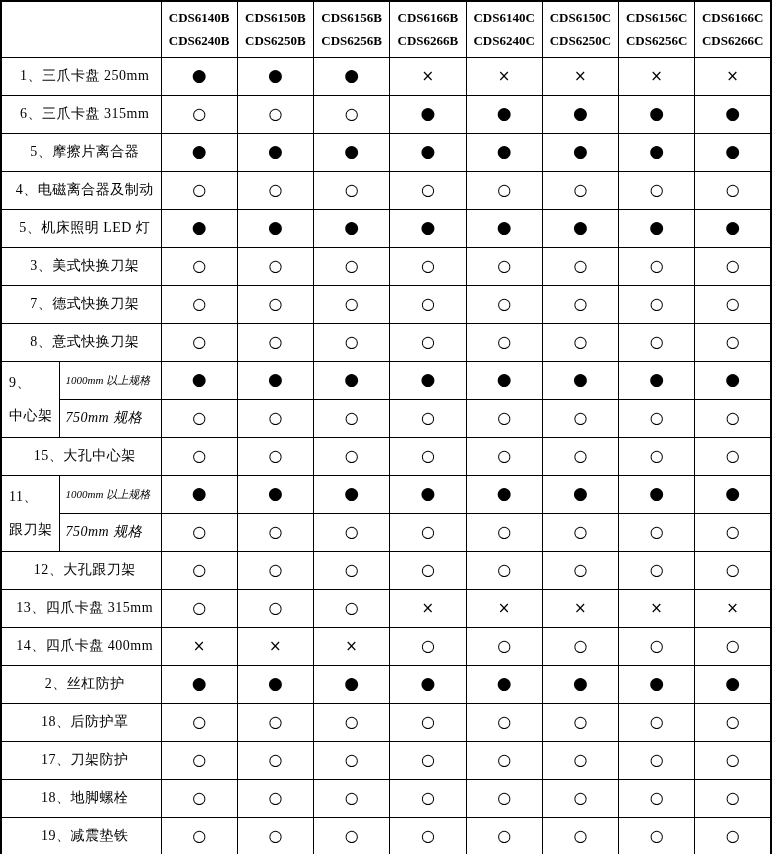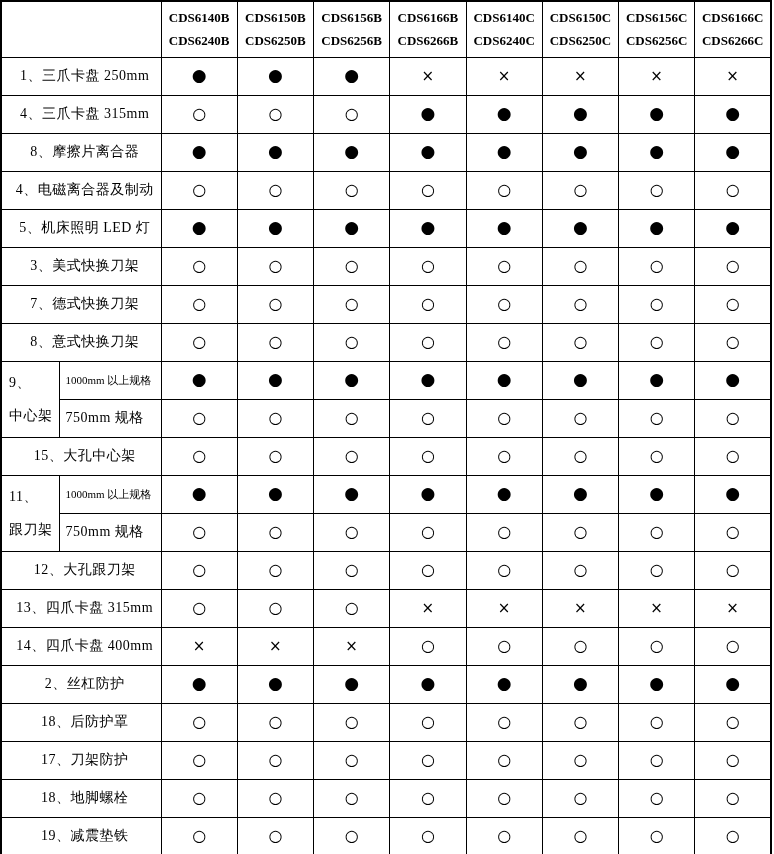--- a/index.html
+++ b/index.html
@@ -40,20 +40,21 @@
     padding-left: 7px;
     vertical-align: middle;
     letter-spacing: 0.5px;
   }
   .group-line { line-height: 33px; }
   td.sub-label {
     font-size: 14px;
     padding-left: 6px;
     vertical-align: middle;
     letter-spacing: 0.5px;
+    font-style: italic;
   }
   td.sub-label.small { font-size: 11px; letter-spacing: 0; }
   td.cell { text-align: center; vertical-align: middle; }
   .sym {
     display: inline-block;
     line-height: 1;
     font-family: "DejaVu Sans", sans-serif;
     color: #000;
   }
   .sym.filled { font-size: 17px; }
@@ -120,32 +121,32 @@
           <td class="cell"><span class="sym filled">●</span></td>
           <td class="cell"><span class="sym filled">●</span></td>
           <td class="cell"><span class="sym filled">●</span></td>
           <td class="cell"><span class="sym cross">×</span></td>
           <td class="cell"><span class="sym cross">×</span></td>
           <td class="cell"><span class="sym cross">×</span></td>
           <td class="cell"><span class="sym cross">×</span></td>
           <td class="cell"><span class="sym cross">×</span></td>
         </tr>
         <tr class="data-row">
-          <td class="row-label" colspan="2">4、三爪卡盘 315mm</td>
-          <td class="cell"><span class="sym open">○</span></td>
-          <td class="cell"><span class="sym open">○</span></td>
-          <td class="cell"><span class="sym open">○</span></td>
-          <td class="cell"><span class="sym filled">●</span></td>
-          <td class="cell"><span class="sym filled">●</span></td>
-          <td class="cell"><span class="sym filled">●</span></td>
-          <td class="cell"><span class="sym filled">●</span></td>
-          <td class="cell"><span class="sym filled">●</span></td>
-        </tr>
-        <tr class="data-row">
-          <td class="row-label" colspan="2">8、摩擦片离合器</td>
+          <td class="row-label" colspan="2">6、三爪卡盘 315mm</td>
+          <td class="cell"><span class="sym open">○</span></td>
+          <td class="cell"><span class="sym open">○</span></td>
+          <td class="cell"><span class="sym open">○</span></td>
+          <td class="cell"><span class="sym filled">●</span></td>
+          <td class="cell"><span class="sym filled">●</span></td>
+          <td class="cell"><span class="sym filled">●</span></td>
+          <td class="cell"><span class="sym filled">●</span></td>
+          <td class="cell"><span class="sym filled">●</span></td>
+        </tr>
+        <tr class="data-row">
+          <td class="row-label" colspan="2">5、摩擦片离合器</td>
           <td class="cell"><span class="sym filled">●</span></td>
           <td class="cell"><span class="sym filled">●</span></td>
           <td class="cell"><span class="sym filled">●</span></td>
           <td class="cell"><span class="sym filled">●</span></td>
           <td class="cell"><span class="sym filled">●</span></td>
           <td class="cell"><span class="sym filled">●</span></td>
           <td class="cell"><span class="sym filled">●</span></td>
           <td class="cell"><span class="sym filled">●</span></td>
         </tr>
         <tr class="data-row">

